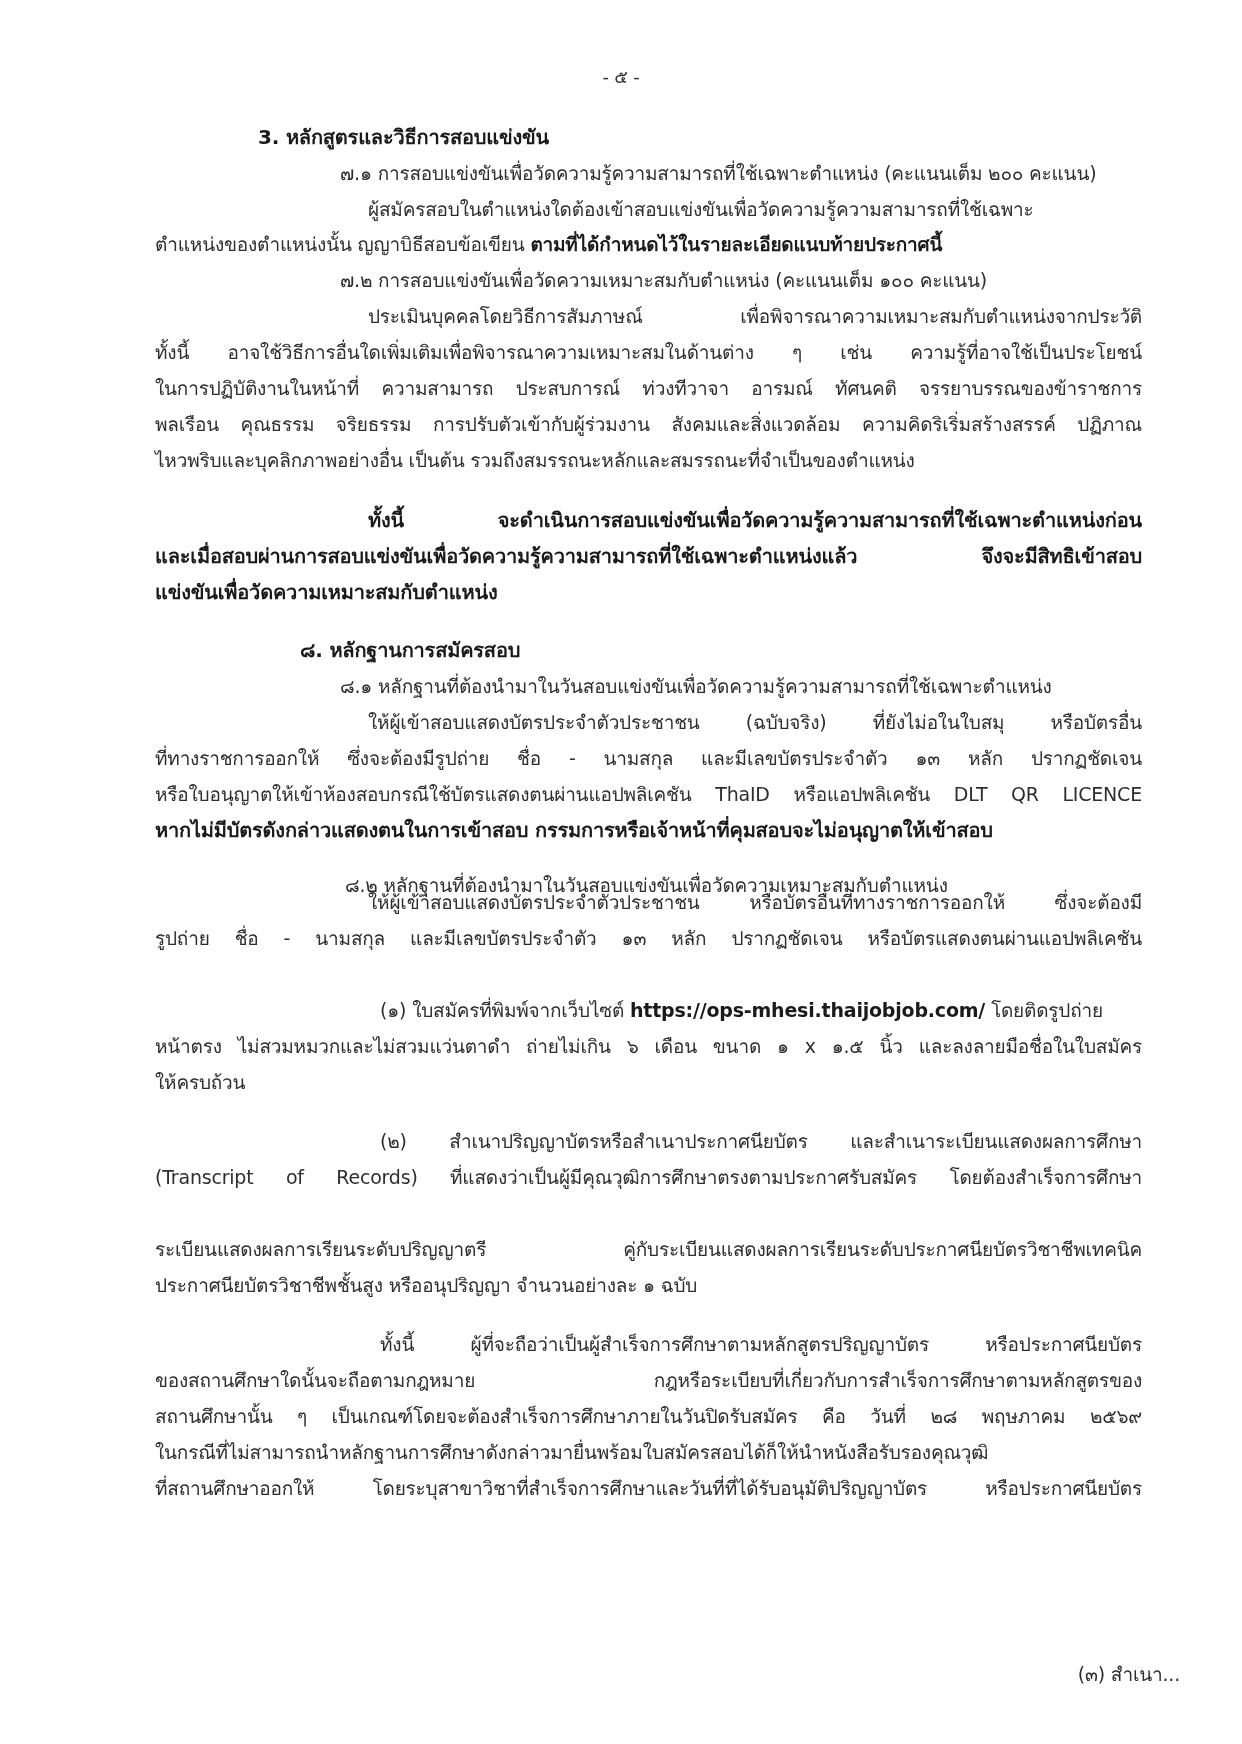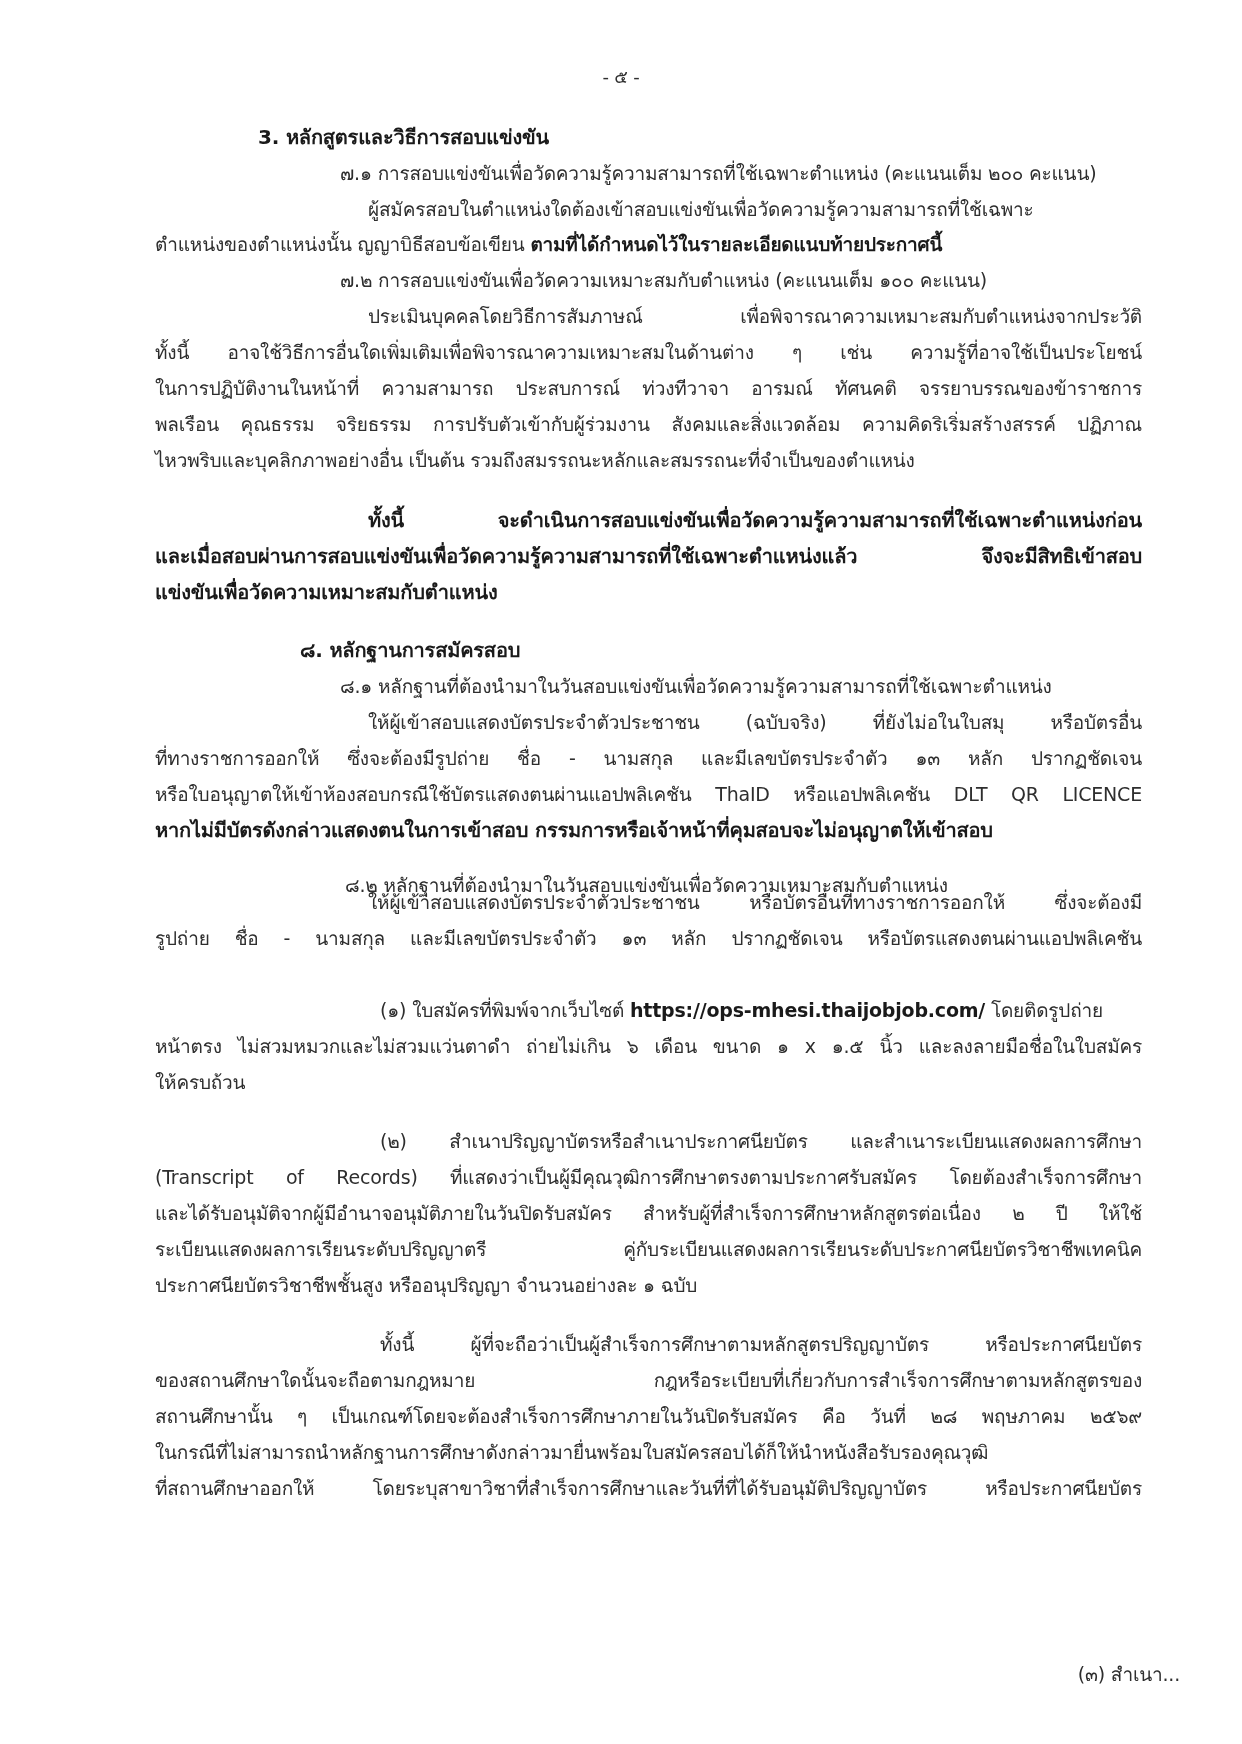--- a/index.html
+++ b/index.html
@@ -57,21 +57,20 @@
   <div class="ln just" style="left:155px; width:987px; top:923px;">รูปถ่าย ชื่อ - นามสกุล และมีเลขบัตรประจำตัว ๑๓ หลัก ปรากฏชัดเจน หรือบัตรแสดงตนผ่านแอปพลิเคชัน</div>
 
   <div class="ln" style="left:380px; top:995px;">
     <span>(๑) ใบสมัครที่พิมพ์จากเว็บไซต์ </span><span class="b" style="font-weight:600; color:#1a1a1a;">https://ops-mhesi.thaijobjob.com/</span><span> โดยติดรูปถ่าย</span>
   </div>
   <div class="ln just" style="left:155px; width:987px; top:1031px;">หน้าตรง ไม่สวมหมวกและไม่สวมแว่นตาดำ ถ่ายไม่เกิน ๖ เดือน ขนาด ๑ x ๑.๕ นิ้ว และลงลายมือชื่อในใบสมัคร</div>
   <div class="ln" style="left:155px; top:1067px;">ให้ครบถ้วน</div>
 
   <div class="ln just" style="left:380px; width:762px; top:1126px;">(๒) สำเนาปริญญาบัตรหรือสำเนาประกาศนียบัตร และสำเนาระเบียนแสดงผลการศึกษา</div>
   <div class="ln just" style="left:155px; width:987px; top:1162px;">(Transcript of Records) ที่แสดงว่าเป็นผู้มีคุณวุฒิการศึกษาตรงตามประกาศรับสมัคร โดยต้องสำเร็จการศึกษา</div>
-  <div class="ln just" style="left:155px; width:987px; top:1198px;">และได้รับอนุมัติจากผู้มีอำนาจอนุมัติภายในวันปิดรับสมัคร สำหรับผู้ที่สำเร็จการศึกษาหลักสูตรต่อเนื่อง ๒ ปี ให้ใช้</div>
   <div class="ln just" style="left:155px; width:987px; top:1234px;">ระเบียนแสดงผลการเรียนระดับปริญญาตรี คู่กับระเบียนแสดงผลการเรียนระดับประกาศนียบัตรวิชาชีพเทคนิค</div>
   <div class="ln" style="left:155px; top:1270px;">ประกาศนียบัตรวิชาชีพชั้นสูง หรืออนุปริญญา จำนวนอย่างละ ๑ ฉบับ</div>
 
   <div class="ln just" style="left:380px; width:762px; top:1329px;">ทั้งนี้ ผู้ที่จะถือว่าเป็นผู้สำเร็จการศึกษาตามหลักสูตรปริญญาบัตร หรือประกาศนียบัตร</div>
   <div class="ln just" style="left:155px; width:987px; top:1365px;">ของสถานศึกษาใดนั้นจะถือตามกฎหมาย กฎหรือระเบียบที่เกี่ยวกับการสำเร็จการศึกษาตามหลักสูตรของ</div>
   <div class="ln just" style="left:155px; width:987px; top:1401px;">สถานศึกษานั้น ๆ เป็นเกณฑ์โดยจะต้องสำเร็จการศึกษาภายในวันปิดรับสมัคร คือ วันที่ ๒๘ พฤษภาคม ๒๕๖๙</div>
   <div class="ln just" style="left:155px; width:987px; top:1437px;">ในกรณีที่ไม่สามารถนำหลักฐานการศึกษาดังกล่าวมายื่นพร้อมใบสมัครสอบได้ก็ให้นำหนังสือรับรองคุณวุฒิ</div>
   <div class="ln just" style="left:155px; width:987px; top:1473px;">ที่สถานศึกษาออกให้ โดยระบุสาขาวิชาที่สำเร็จการศึกษาและวันที่ที่ได้รับอนุมัติปริญญาบัตร หรือประกาศนียบัตร</div>
 
   <div class="ln footer" style="top:1659px;">(๓) สำเนา...</div>

